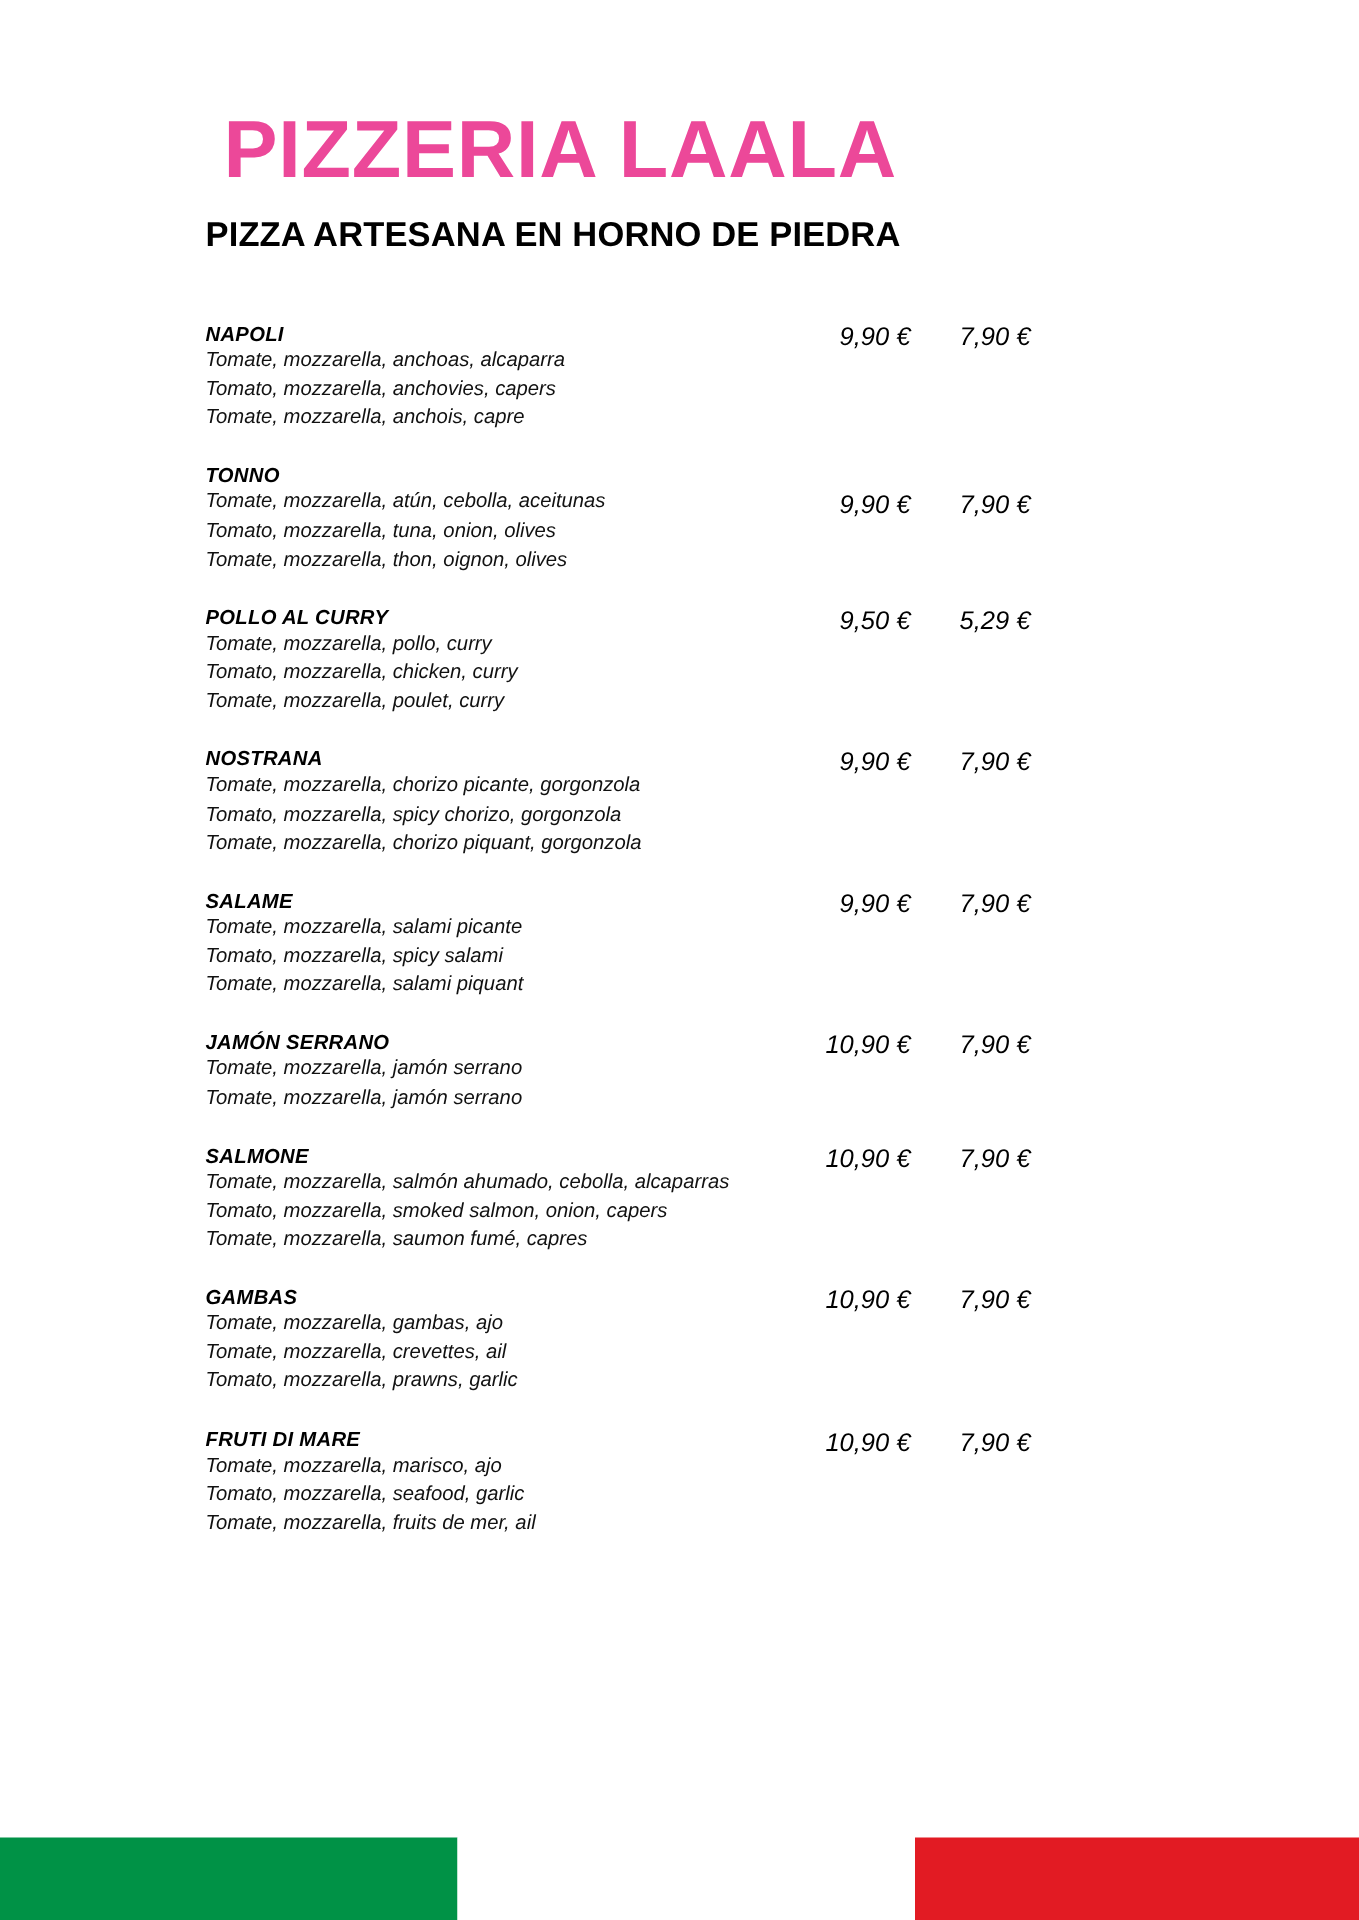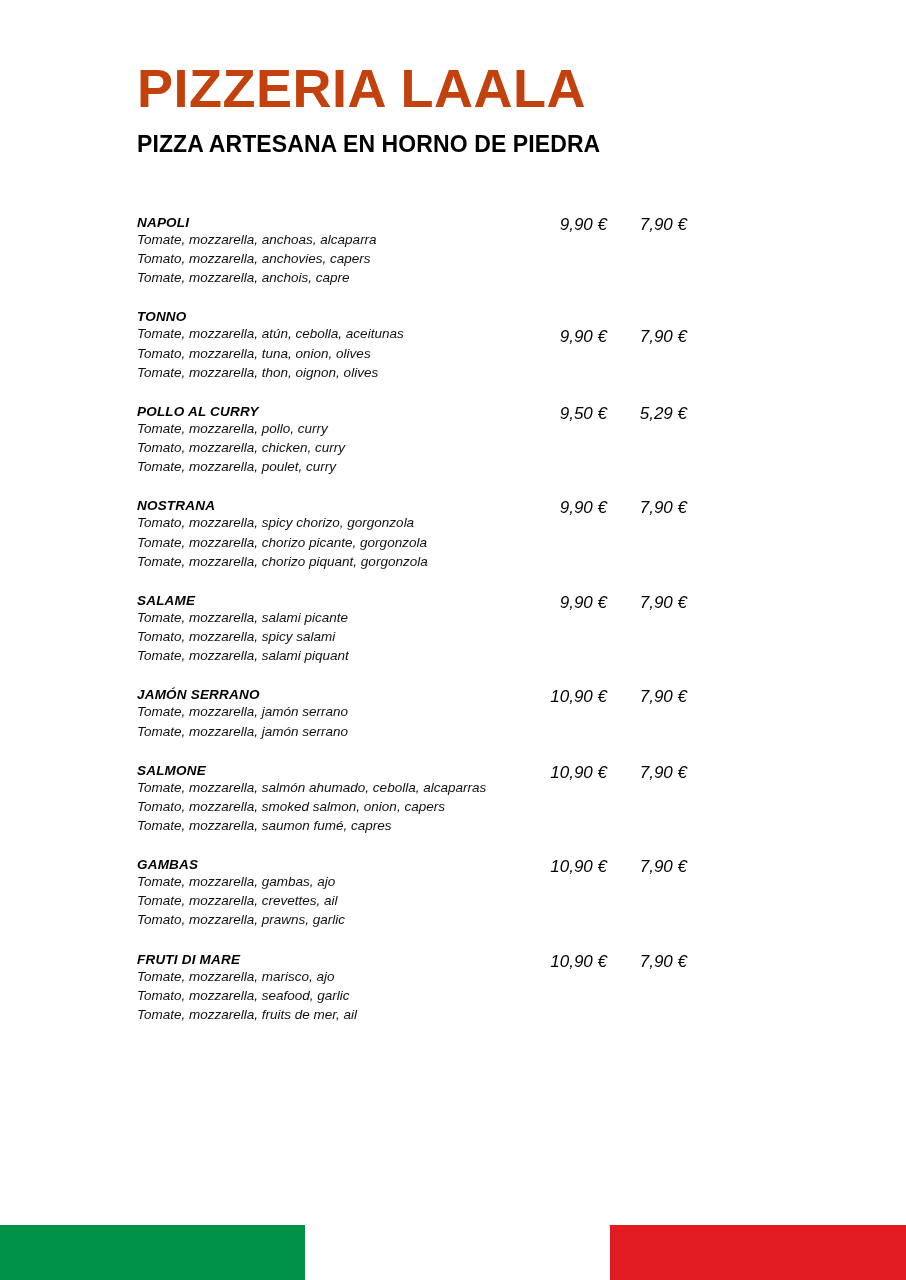--- a/index.html
+++ b/index.html
@@ -25,22 +25,22 @@
     position: absolute;
     left: 137px;
     top: 60px;
     width: 700px;
   }
   .title {
     font-size: 54px;
     font-weight: bold;
     letter-spacing: 0.5px;
     line-height: 1.05;
-    margin: 0;
-    color: #c2410c;
+    margin: 12px;
+    color: #ec4899;
   }
   .subtitle {
     font-size: 23px;
     font-weight: bold;
     margin: 14px 0 0 0;
     color: #000000;
     letter-spacing: 0.1px;
   }
   .menu {
     position: absolute;
@@ -156,22 +156,22 @@
     </div>
 
     <div class="item">
       <div class="item-head">
         <div class="item-name">NOSTRANA</div>
         <div class="prices">
           <div class="price p1">9,90 €</div>
           <div class="price p2">7,90 €</div>
         </div>
       </div>
+      <div class="desc">Tomate, mozzarella, chorizo picante, gorgonzola</div>
       <div class="desc">Tomato, mozzarella, spicy chorizo, gorgonzola</div>
-      <div class="desc">Tomate, mozzarella, chorizo picante, gorgonzola</div>
       <div class="desc">Tomate, mozzarella, chorizo piquant, gorgonzola</div>
     </div>
 
     <div class="item">
       <div class="item-head">
         <div class="item-name">SALAME</div>
         <div class="prices">
           <div class="price p1">9,90 €</div>
           <div class="price p2">7,90 €</div>
         </div>

